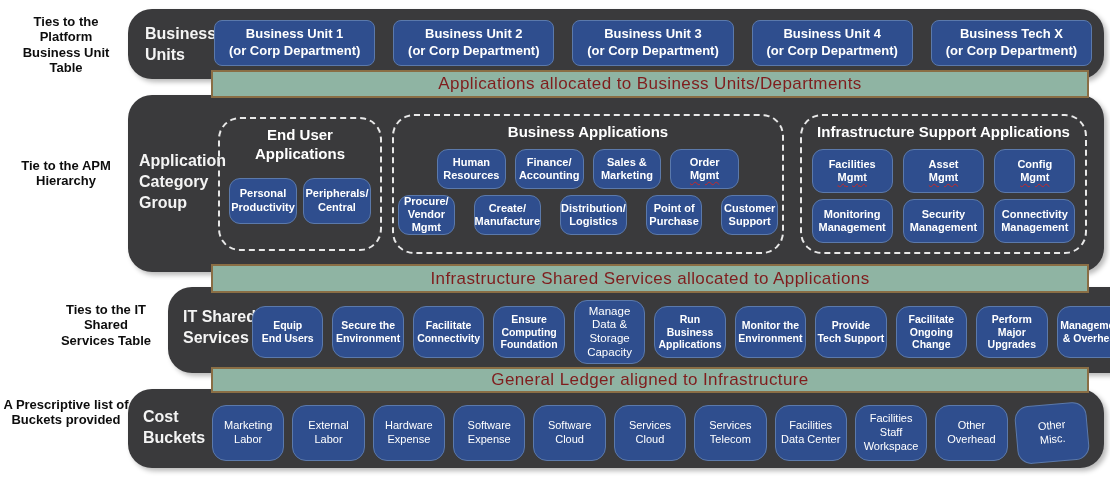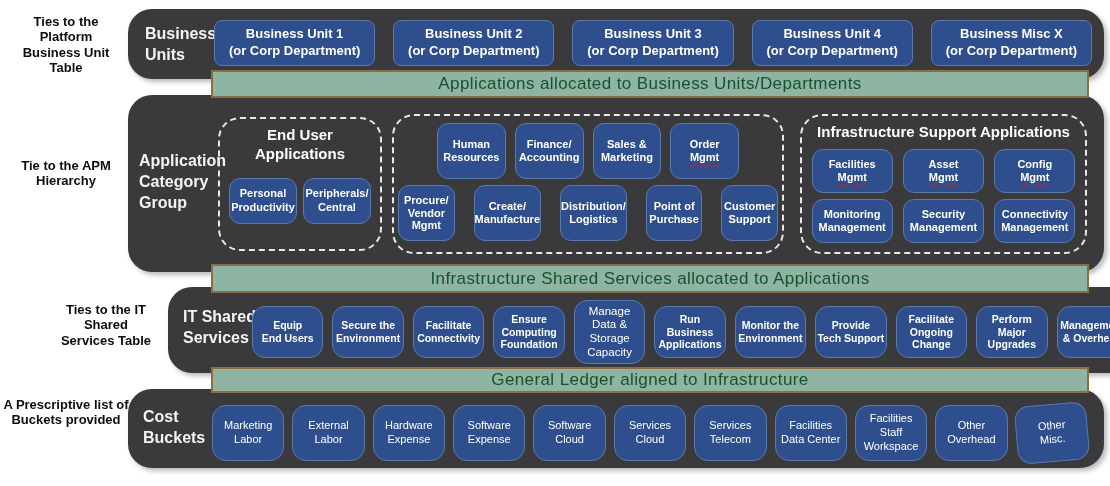--- a/index.html
+++ b/index.html
@@ -32,21 +32,21 @@
   }
   #row-bu .row-label{left:17px;top:15px;}
   #row-app .row-label{left:11px;top:56px;}
   #row-its .row-label{left:15px;top:20px;}
   #row-cb .row-label{left:15px;top:18px;}
   
   .band{
     position:absolute;left:211px;width:878px;background:#8fb4a3;
     border:2px solid #8a6e45;box-sizing:border-box;z-index:6;
     display:flex;align-items:center;justify-content:center;
-    color:#14532d;font-size:17px;letter-spacing:.4px;
+    color:#7f1d1d;font-size:17px;letter-spacing:.4px;
   }
   #band1{top:70px;height:28px;}
   #band2{top:264px;height:29px;}
   #band3{top:367px;height:26px;}
   
   .bx{
     background:#2f4e8e;border:1.5px solid #5b79ab;box-sizing:border-box;
     color:#fff;display:flex;flex-direction:column;align-items:center;
     justify-content:center;text-align:center;white-space:pre-line;
   }
@@ -71,21 +71,21 @@
   #grp-is{left:672px;top:19px;width:287px;height:140px;}
   .grp-title{
     color:#fff;font-weight:700;font-size:15px;text-align:center;
     margin-top:7px;line-height:1.25;white-space:pre-line;
   }
   .grp-row{display:flex;justify-content:center;margin:7px auto 0;}
   #grp-eu .grp-row{width:142px;gap:6px;margin-top:14px;}
   #grp-eu .bx{flex:1;height:46px;border-radius:11px;font-size:11px;font-weight:700;line-height:1.2;}
   #grp-ba .grp-row1{width:302px;gap:9px;}
   #grp-ba .grp-row2{width:380px;gap:19px;margin-top:6px;}
-  #grp-ba .bx{flex:1;height:56px;border-radius:11px;font-size:11px;font-weight:700;line-height:1.18;}
+  #grp-ba .bx{flex:1;height:40px;border-radius:11px;font-size:11px;font-weight:700;line-height:1.18;}
   #grp-is .grp-row1,#grp-is .grp-row2{width:264px;gap:10px;}
   #grp-is .grp-row2{margin-top:6px;}
   #grp-is .bx{flex:1;height:44px;border-radius:11px;font-size:11px;font-weight:700;line-height:1.18;}
   
   .its-boxes{
     position:absolute;left:84px;top:19px;width:876px;display:flex;gap:9px;align-items:flex-start;
   }
   .its-boxes .bx{flex:1;height:52px;border-radius:13px;font-size:10.5px;font-weight:700;line-height:1.22;}
   .its-boxes .bx.tall-light{height:64px;margin-top:-6px;font-weight:400;font-size:11.5px;line-height:1.18;}
   
@@ -122,21 +122,21 @@
 
         <div class="bx"><span class="bx-label">Business Unit 2
 (or Corp Department)</span></div>
 
         <div class="bx"><span class="bx-label">Business Unit 3
 (or Corp Department)</span></div>
 
         <div class="bx"><span class="bx-label">Business Unit 4
 (or Corp Department)</span></div>
 
-        <div class="bx"><span class="bx-label">Business Misc X
+        <div class="bx"><span class="bx-label">Business Tech X
 (or Corp Department)</span></div>
       </div>
   </div>
 
   <div class="band" id="band1">Applications allocated to Business Units/Departments</div>
 
   <div class="row" id="row-app">
     <div class="row-label">Application
 Category
 Group</div>
@@ -148,20 +148,21 @@
 
           <div class="bx"><span class="bx-label">Personal
 Productivity</span></div>
 
           <div class="bx"><span class="bx-label">Peripherals/
 Central</span></div>
         </div>
     </div>
 
     <div class="dashed" id="grp-ba">
+      <div class="grp-title">Business Applications</div>
       <div class="grp-row grp-row1">
 
           <div class="bx"><span class="bx-label">Human
 Resources</span></div>
 
           <div class="bx"><span class="bx-label">Finance/
 Accounting</span></div>
 
           <div class="bx"><span class="bx-label">Sales &amp;
 Marketing</span></div>

